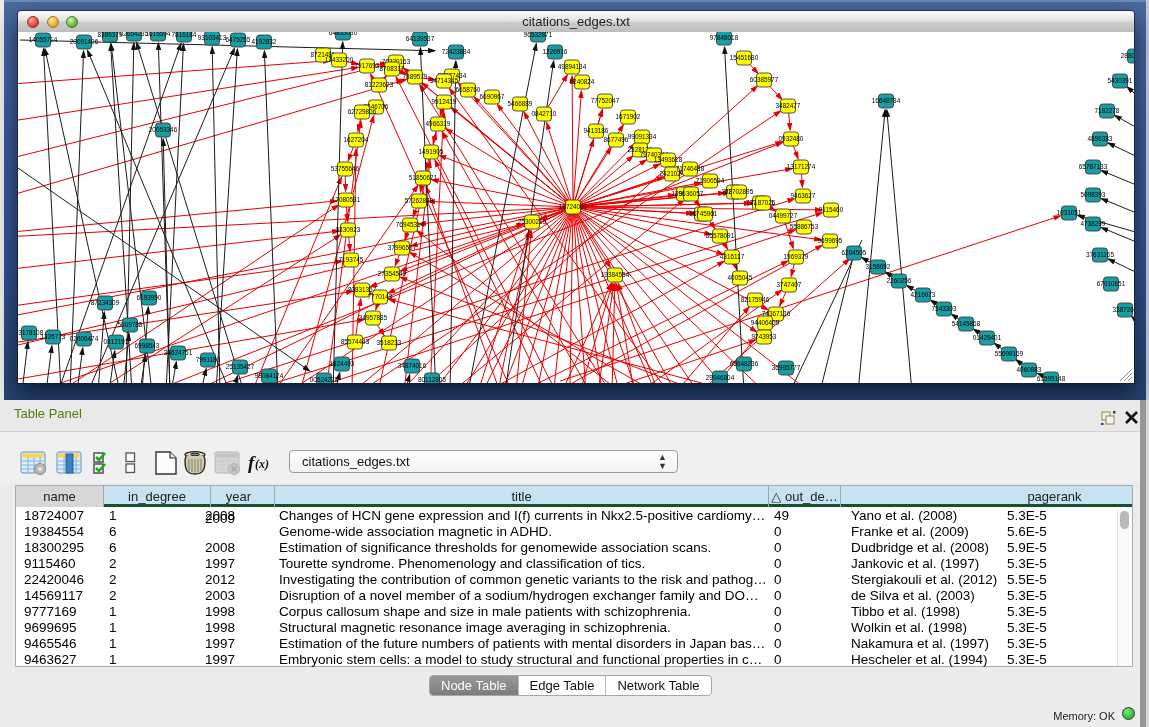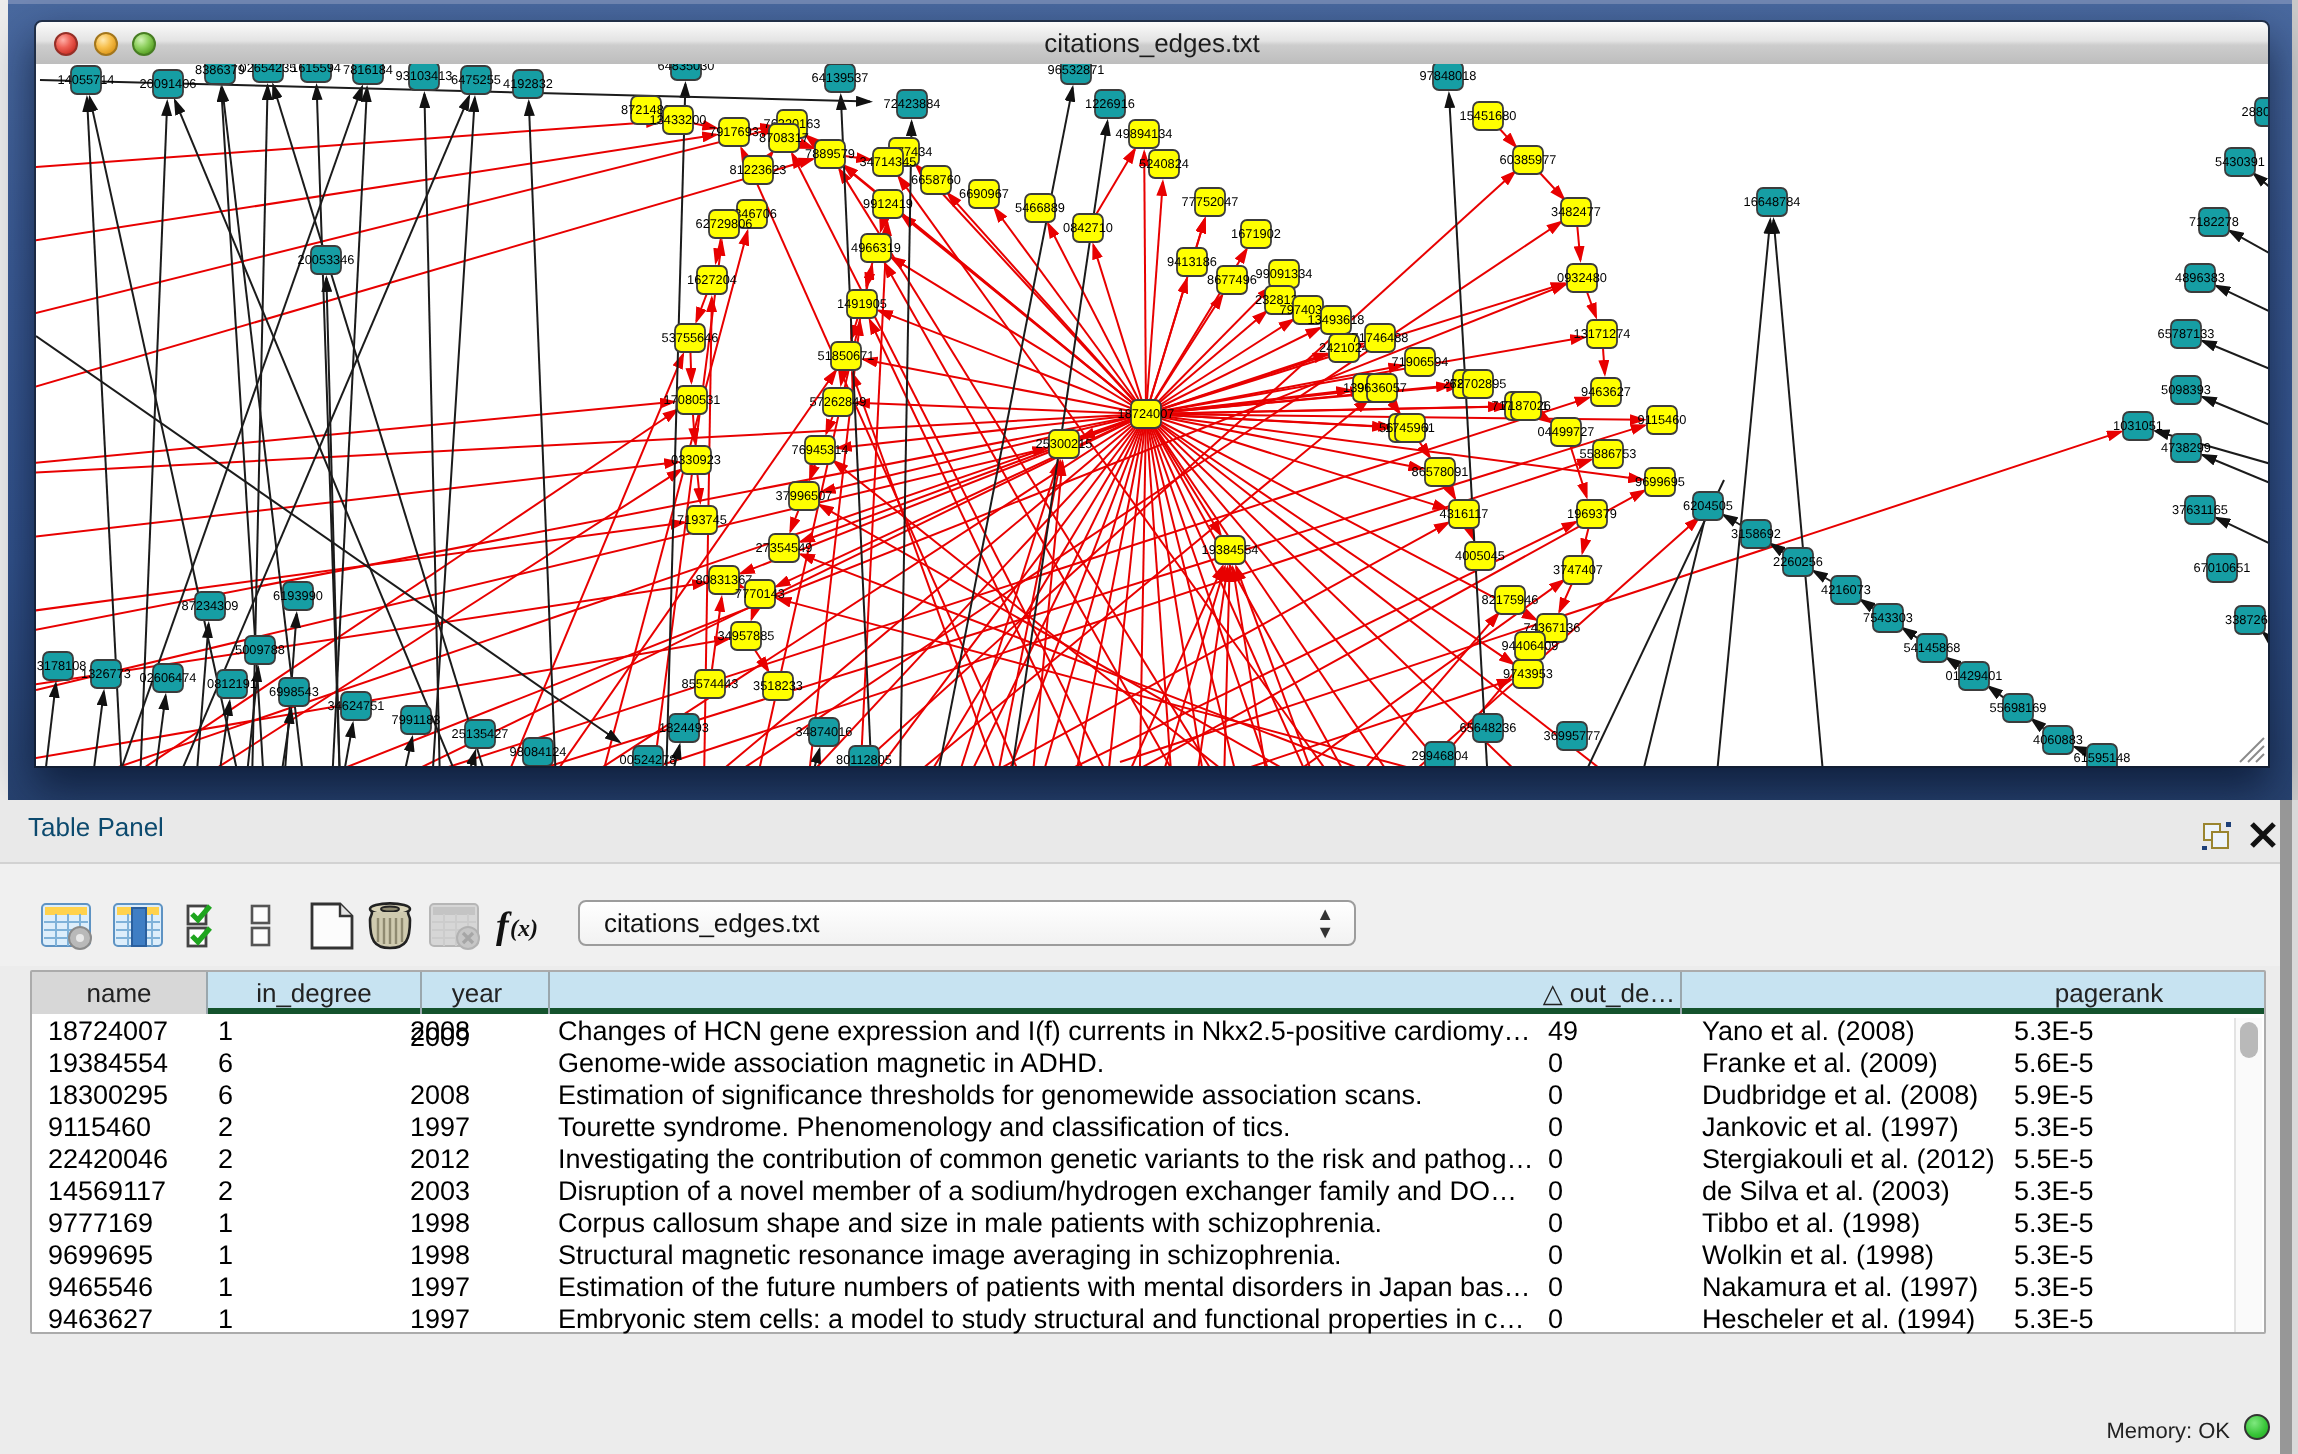--- a/index.html
+++ b/index.html
@@ -10,21 +10,21 @@
 #win{position:absolute;left:17px;top:10px;width:1118px;height:374px;border:1px solid rgba(0,0,0,.55);border-radius:4px 4px 0 0;box-shadow:0 10px 22px rgba(0,10,30,.65)}
 #titlebar{position:absolute;left:0;top:0;width:100%;height:22px;border-radius:3px 3px 0 0;background:linear-gradient(180deg,#fbfbfb 0%,#e3e3e3 45%,#cdcdcd 55%,#bdbdbd 100%);border-bottom:1px solid #8d8d8d}
 #titlebar .title{position:absolute;left:0;right:0;top:3px;text-align:center;font-size:13px;color:#1c1c1c}
 .tl{position:absolute;top:5px;width:12px;height:12px;border-radius:50%;}
 #tl-r{left:9px;background:radial-gradient(circle at 35% 30%,#ffb0a8,#ee6156 40%,#d0352b 75%,#9c241c);border:1px solid #952f27}
 #tl-y{left:28.5px;background:radial-gradient(circle at 35% 30%,#ffe9b0,#f7c04e 40%,#e09c1f 75%,#a87413);border:1px solid #a3761c}
 #tl-g{left:48px;background:radial-gradient(circle at 35% 30%,#d2f3b7,#8ed05e 40%,#5ba428 75%,#3f7a18);border:1px solid #477d23}
 
 #tpanel{position:absolute;left:0;top:400px;width:1149px;height:327px;background:#ececec}
 #tpanel-title{position:absolute;left:0;top:0;width:100%;height:32px;background:#e9e9e9;border-bottom:1px solid #d2d2d2}
-#tpanel-title span{position:absolute;left:14px;top:6px;font-size:13px;color:#0c4a6e}
+#tpanel-title span{position:absolute;left:14px;top:6px;font-size:13px;color:#4d7c0f}
 #toolbar{position:absolute;left:0;top:32px;width:100%;height:51px;background:#f0f0f0}
 #combo{position:absolute;left:289px;top:18px;width:389px;height:23px;background:linear-gradient(180deg,#ffffff,#f2f2f2);border:1px solid #9c9c9c;border-radius:4px;font-size:13px;color:#111;line-height:21px;padding-left:12px}
 #combo .spin{position:absolute;right:10px;top:2px;font-size:9px;color:#333;line-height:9px}
 
 #tbl{position:absolute;left:15px;top:85px;width:1118px;height:182px;background:#fff;border:1px solid #ababab;border-radius:1px}
 .hrow{position:absolute;left:0;top:0;height:21px;border-bottom:3px solid #14532d;background:#c7e3f1;width:100%}
 .hc{position:absolute;top:0;height:21px;border-right:1px solid #9aa7ad;font-size:13px;color:#222;text-align:center;line-height:21px}
 .rows{position:absolute;left:0;top:22px;font-size:13.5px;color:#000}
 .cell{position:absolute;white-space:nowrap;overflow:hidden;text-overflow:ellipsis;height:16px;line-height:16px}
 #vsb{position:absolute;right:1px;top:23px;width:14px;height:157px;background:#fafafa;border-left:1px solid #e3e3e3}
@@ -629,20 +629,21 @@
             <text x="7" y="17" font-family="Liberation Serif,serif" font-style="italic" font-weight="bold" font-size="12" fill="#111">(x)</text>
           </g>
 </svg>
     <div id="combo">citations_edges.txt<span class="spin">▲<br>▼</span></div>
   </div>
   <div id="tbl">
     <div class="hrow">
       <div class="hc" style="left:0;width:88px;background:#d7d7d7">name</div>
       <div class="hc" style="left:88px;width:107px">in_degree</div>
       <div class="hc" style="left:187px;width:72px">year</div>
+      <div class="hc" style="left:259px;width:494px">title</div>
       <div class="hc" style="left:753px;width:72px">△ out_de…</div>
       <div class="hc" style="left:985px;width:107px;border-right:none">pagerank</div>
     </div>
     <div class="rows">
           <div class="cell" style="left:8px;top:0px;width:78px">18724007</div>
           <div class="cell" style="left:93px;top:0px;width:90px">1</div>
           <div class="cell" style="left:189px;top:0px;width:66px">2008</div>
           <div class="cell" style="left:263px;top:0px;width:488px">Changes of HCN gene expression and I(f) currents in Nkx2.5-positive cardiomyoc…</div>
           <div class="cell" style="left:758px;top:0px;width:64px">49</div>
           <div class="cell" style="left:835px;top:0px;width:150px">Yano et al. (2008)</div>
@@ -708,17 +709,22 @@
           <div class="cell" style="left:189px;top:144px;width:66px">1997</div>
           <div class="cell" style="left:263px;top:144px;width:488px">Embryonic stem cells: a model to study structural and functional properties in car…</div>
           <div class="cell" style="left:758px;top:144px;width:64px">0</div>
           <div class="cell" style="left:835px;top:144px;width:150px">Hescheler et al. (1994)</div>
           <div class="cell" style="left:991px;top:144px;width:95px">5.3E-5</div>
         </div>
     <div id="vsb">
           <div class="th"></div>
         </div>
   </div>
+  <div id="tabs">
+        <div class="sel">Node Table</div>
+        <div>Edge Table</div>
+        <div>Network Table</div>
+      </div>
   <div id="mem">Memory: OK</div>
       <div id="memdot"></div>
   <div id="botgray"></div>
       <div id="botgray2"></div>
 </div>
 </div>
 </body></html>

